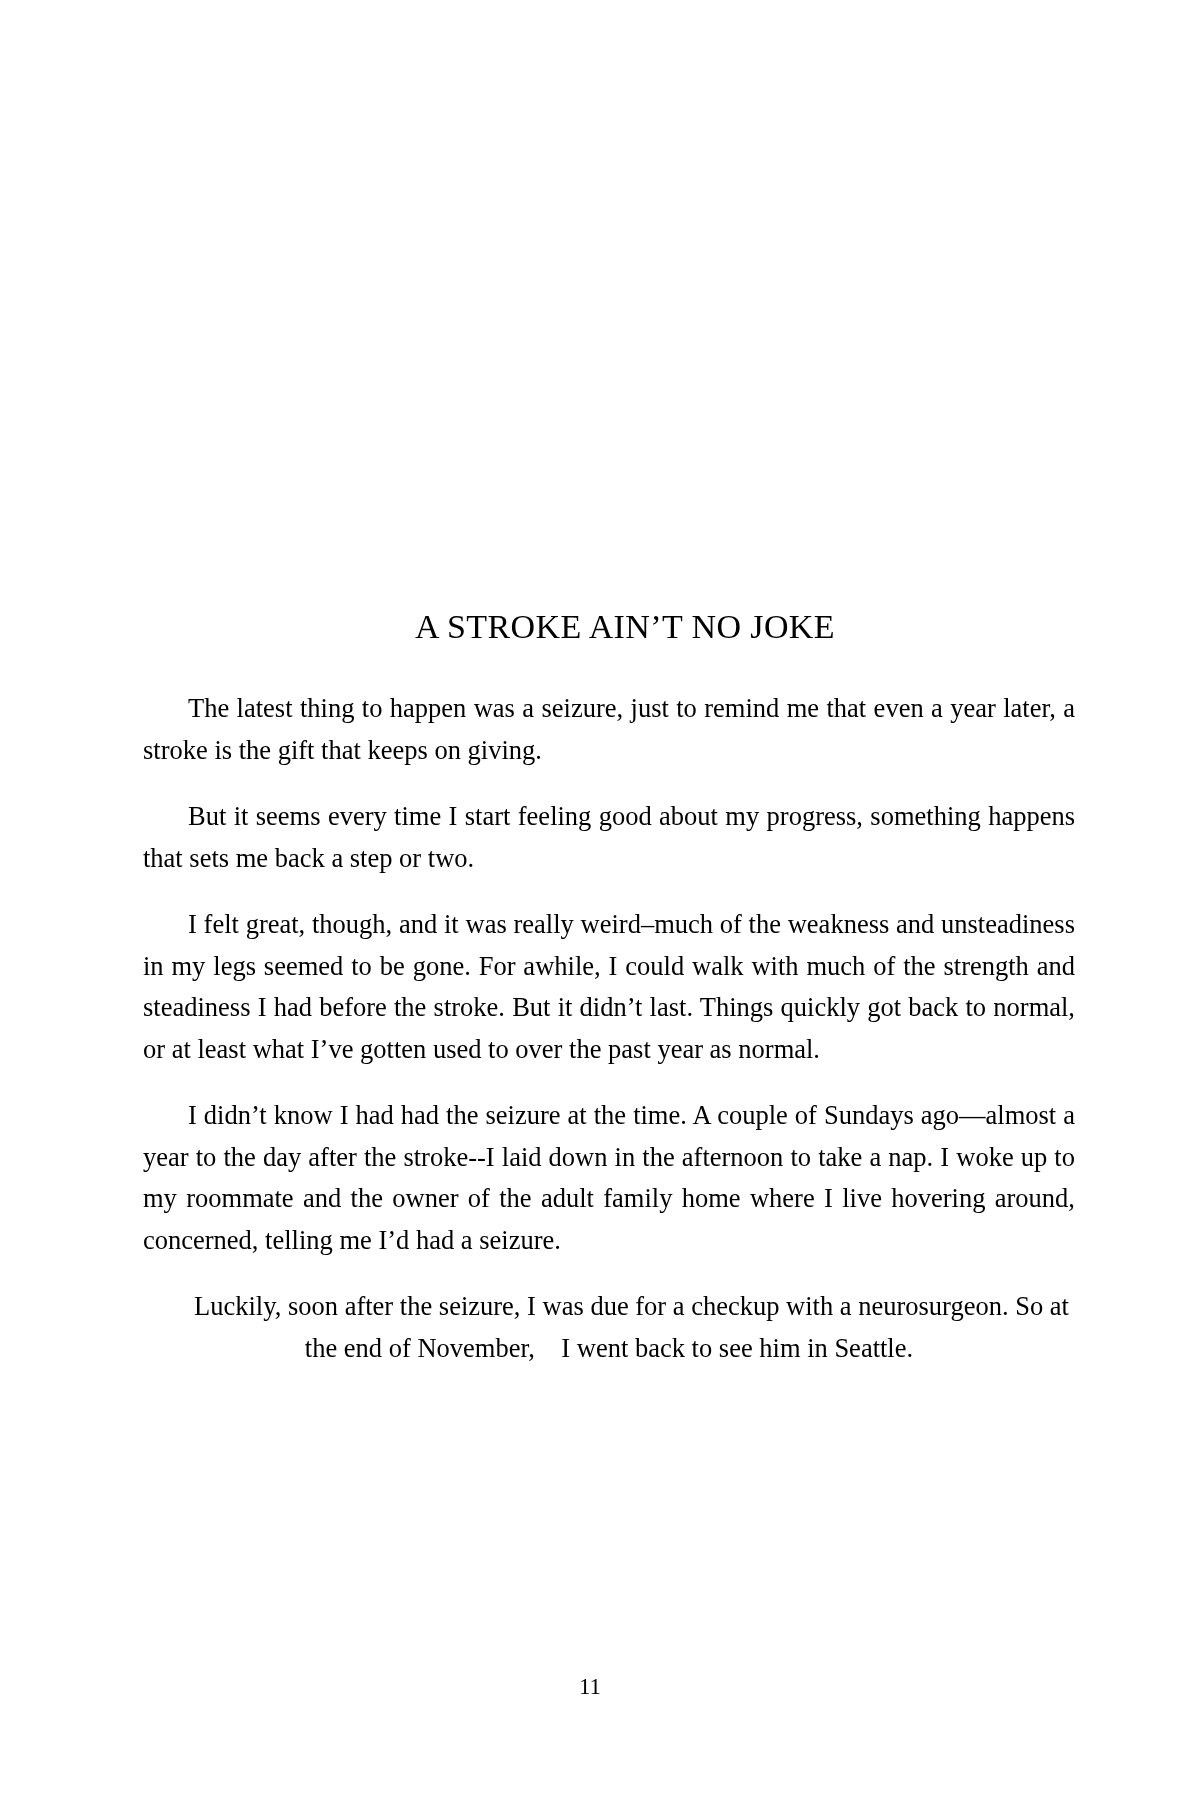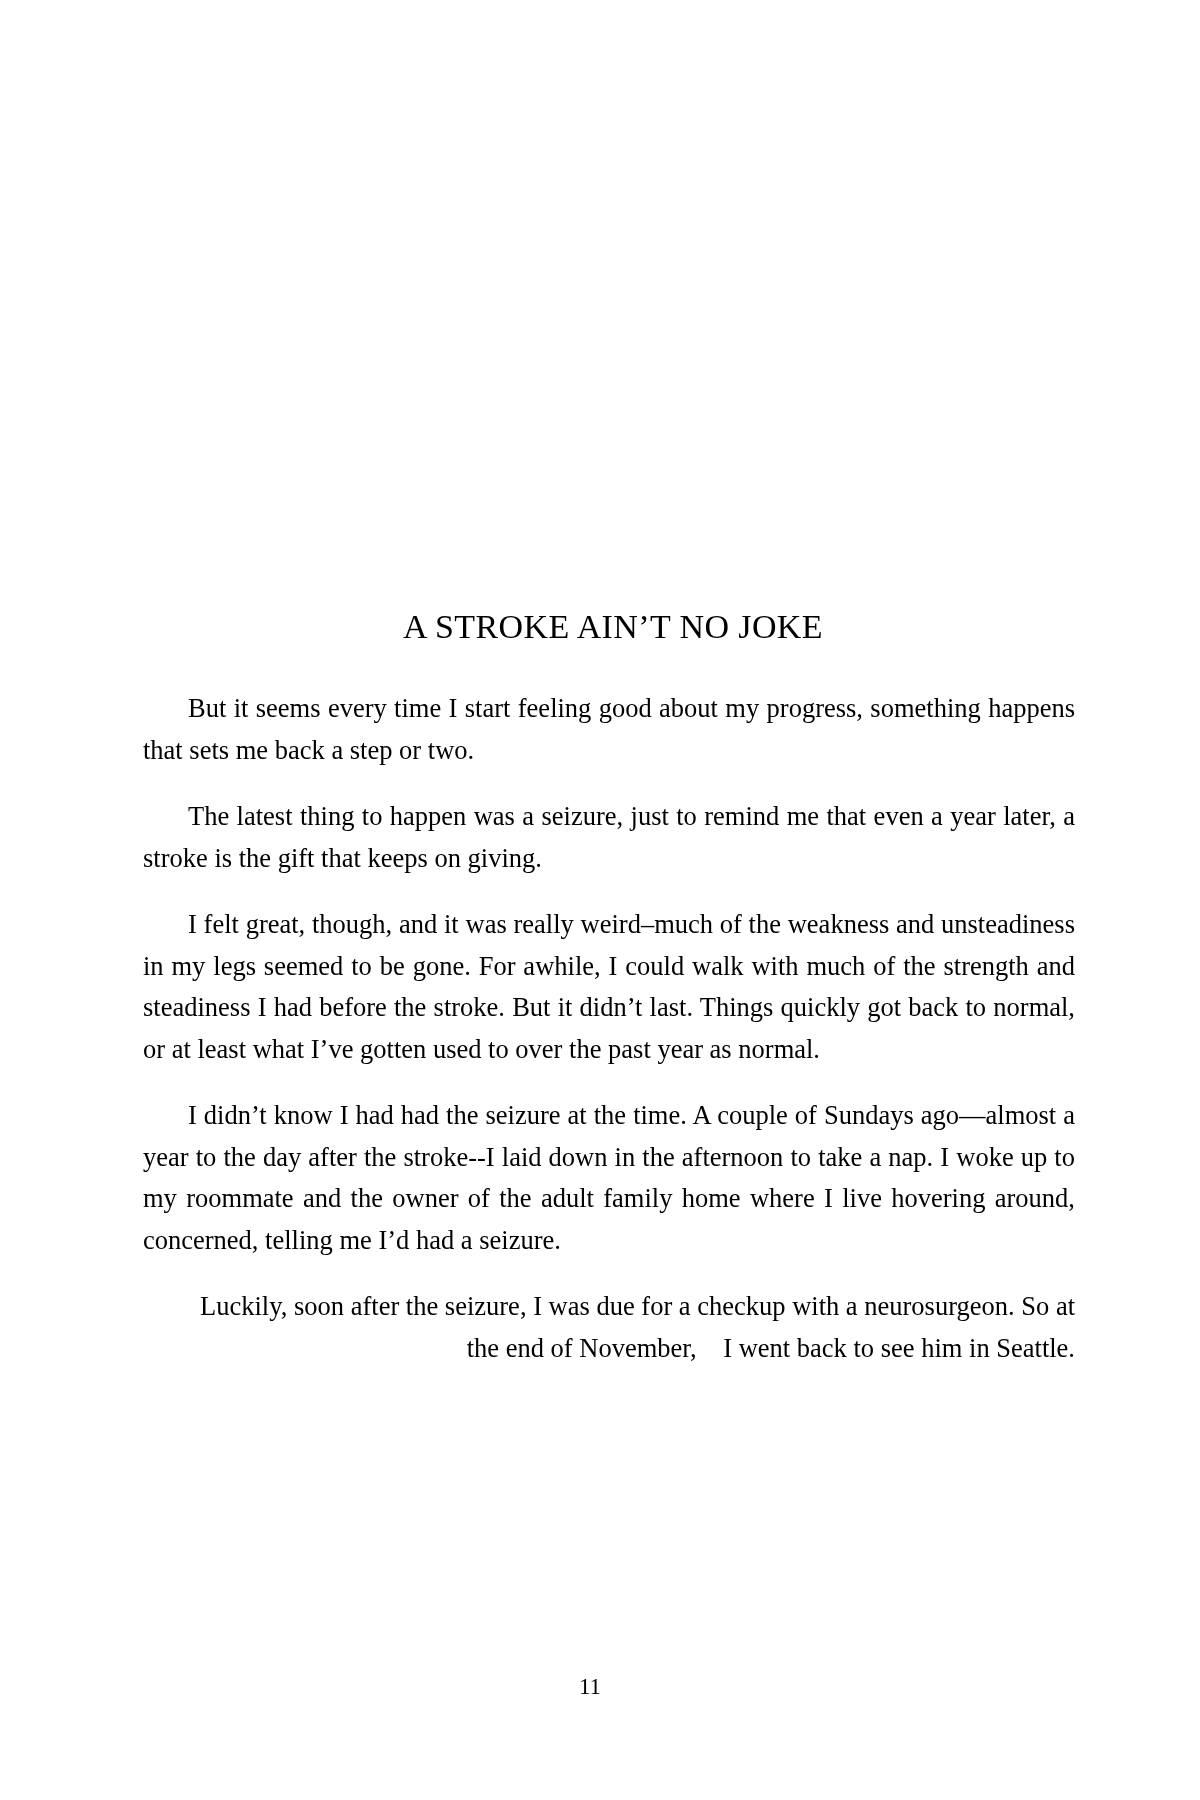--- a/index.html
+++ b/index.html
@@ -28,21 +28,21 @@
   
   .content {
     position: absolute;
     left: 143px;
     top: 0;
     width: 932px;
   }
 
   .chapter-title {
     position: absolute;
-    left: 4px;
+    left: 16px;
     top: 605px;
     width: 932px;
     text-align: center;
     font-size: 34px;
     line-height: 44px;
     letter-spacing: 0.4px;
     font-weight: normal;
     margin: 0;
     white-space: pre;
   }
@@ -59,21 +59,21 @@
     font-size: 26.5px;
     line-height: 41.5px;
     text-align: justify;
     text-justify: inter-word;
     text-indent: 45px;
     hyphens: none;
     -webkit-hyphens: none;
   }
 
   p.para.last-para {
-    text-align: right;
+    text-align: center;
     white-space: pre-wrap;
     margin-bottom: 0;
   }
 
   .page-number {
     position: absolute;
     left: 0;
     top: 1672px;
     width: 1180px;
     text-align: center;
@@ -84,22 +84,22 @@
 </head>
 <body>
 
 <div class="page">
 
   <div class="content">
 
     <h1 class="chapter-title">A STROKE AIN’T NO JOKE</h1>
 
     <div class="body-block">
+      <p class="para">The latest thing to happen was a seizure, just to remind me that even a year later, a stroke is the gift that keeps on giving.</p>
       <p class="para">But it seems every time I start feeling good about my progress, something happens that sets me back a step or two.</p>
-      <p class="para">The latest thing to happen was a seizure, just to remind me that even a year later, a stroke is the gift that keeps on giving.</p>
       <p class="para">I felt great, though, and it was really weird–much of the weakness and unsteadiness in my legs seemed to be gone. For awhile, I could walk with much of the strength and steadiness I had before the stroke. But it didn’t last. Things quickly got back to normal, or at least what I’ve gotten used to over the past year as normal.</p>
       <p class="para">I didn’t know I had had the seizure at the time. A couple of Sundays ago—almost a year to the day after the stroke--I laid down in the afternoon to take a nap. I woke up to my roommate and the owner of the adult family home where I live hovering around, concerned, telling me I’d had a seizure.</p>
       <p class="para last-para">Luckily, soon after the seizure, I was due for a checkup with a neurosurgeon. So at the end of November,    I went back to see him in Seattle.</p>
     </div>
 
   </div>
 
   <div class="page-number">11</div>
 
 </div>

